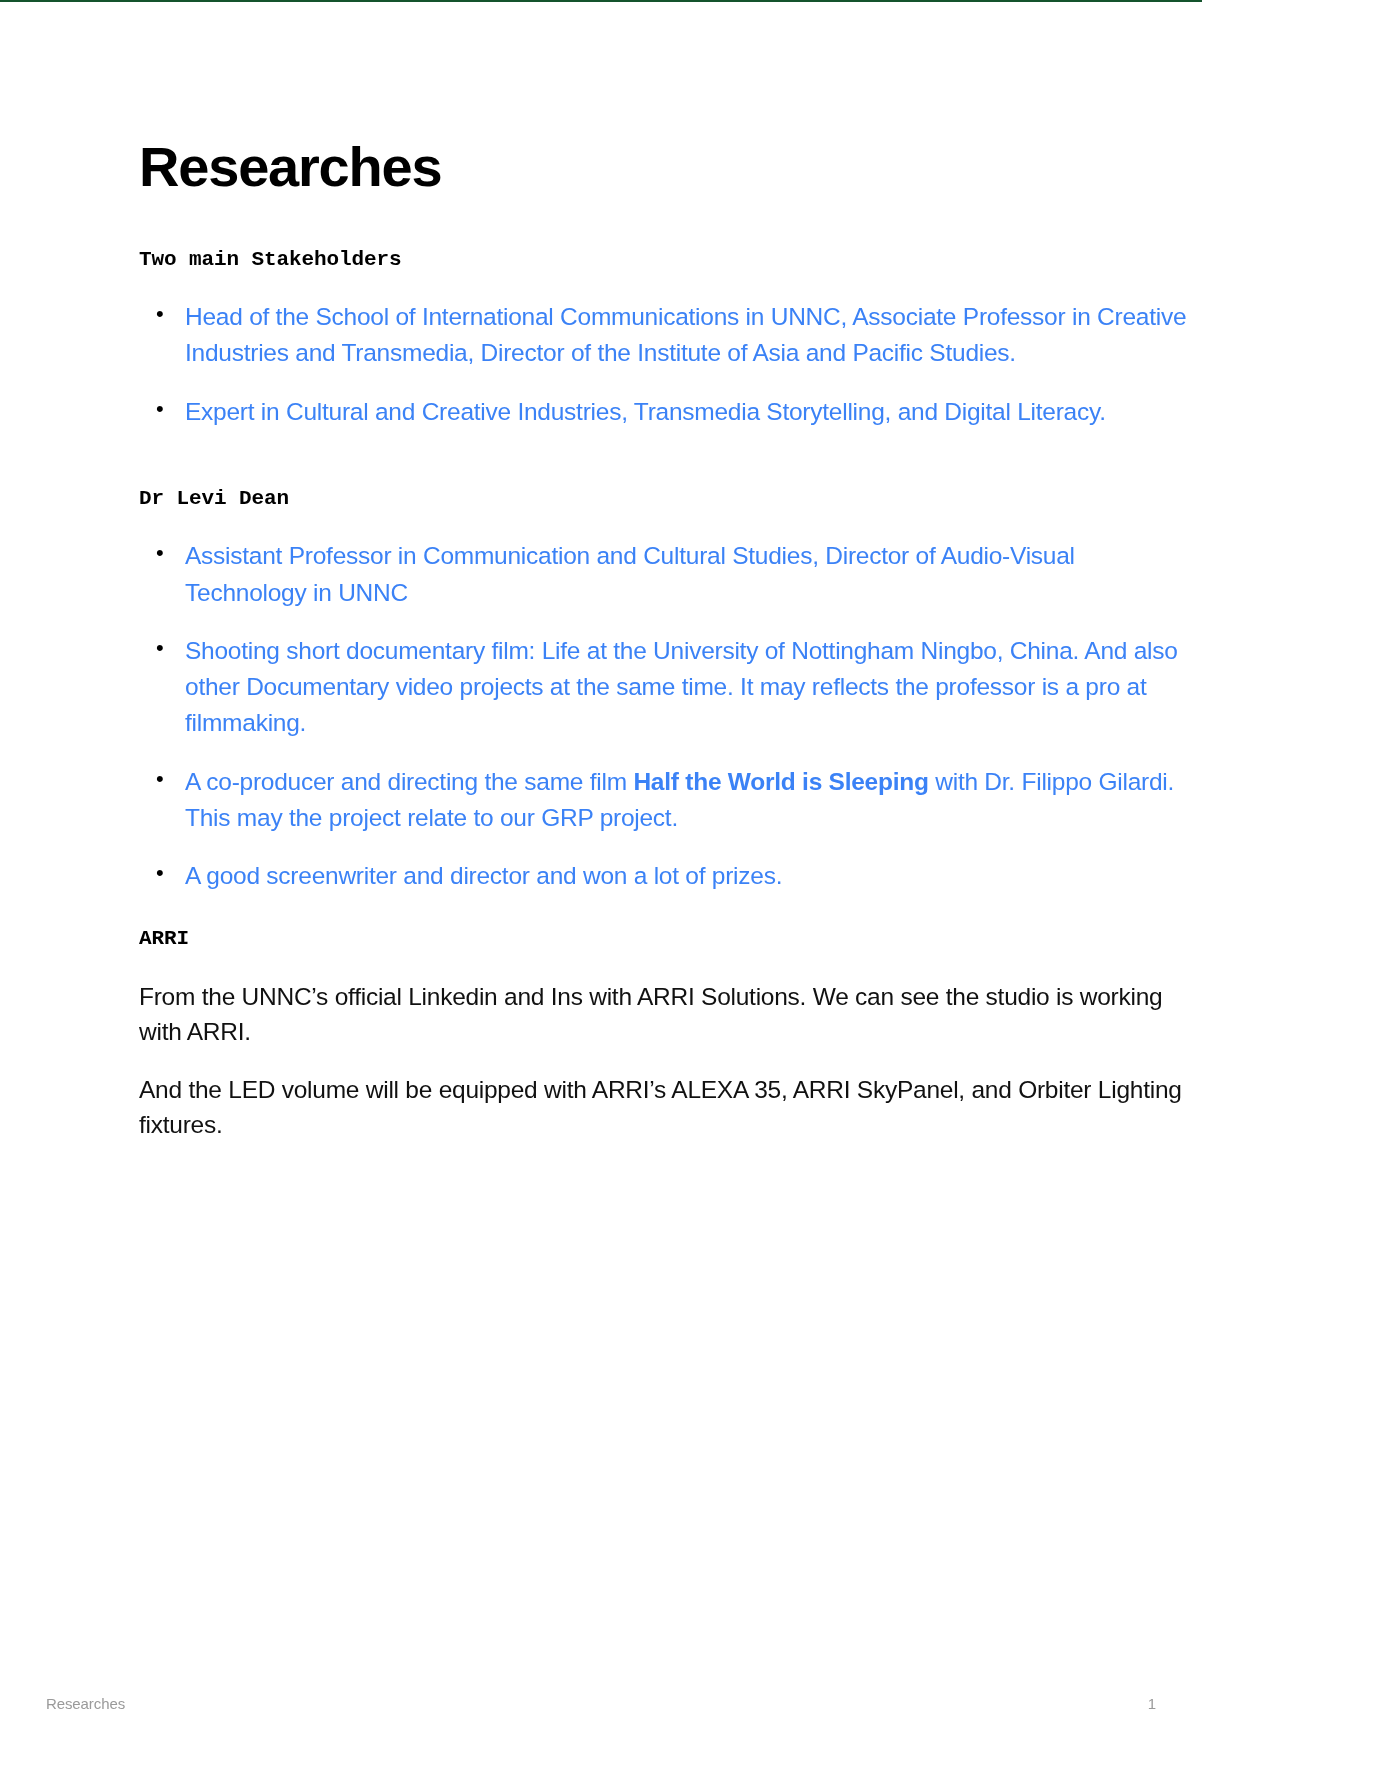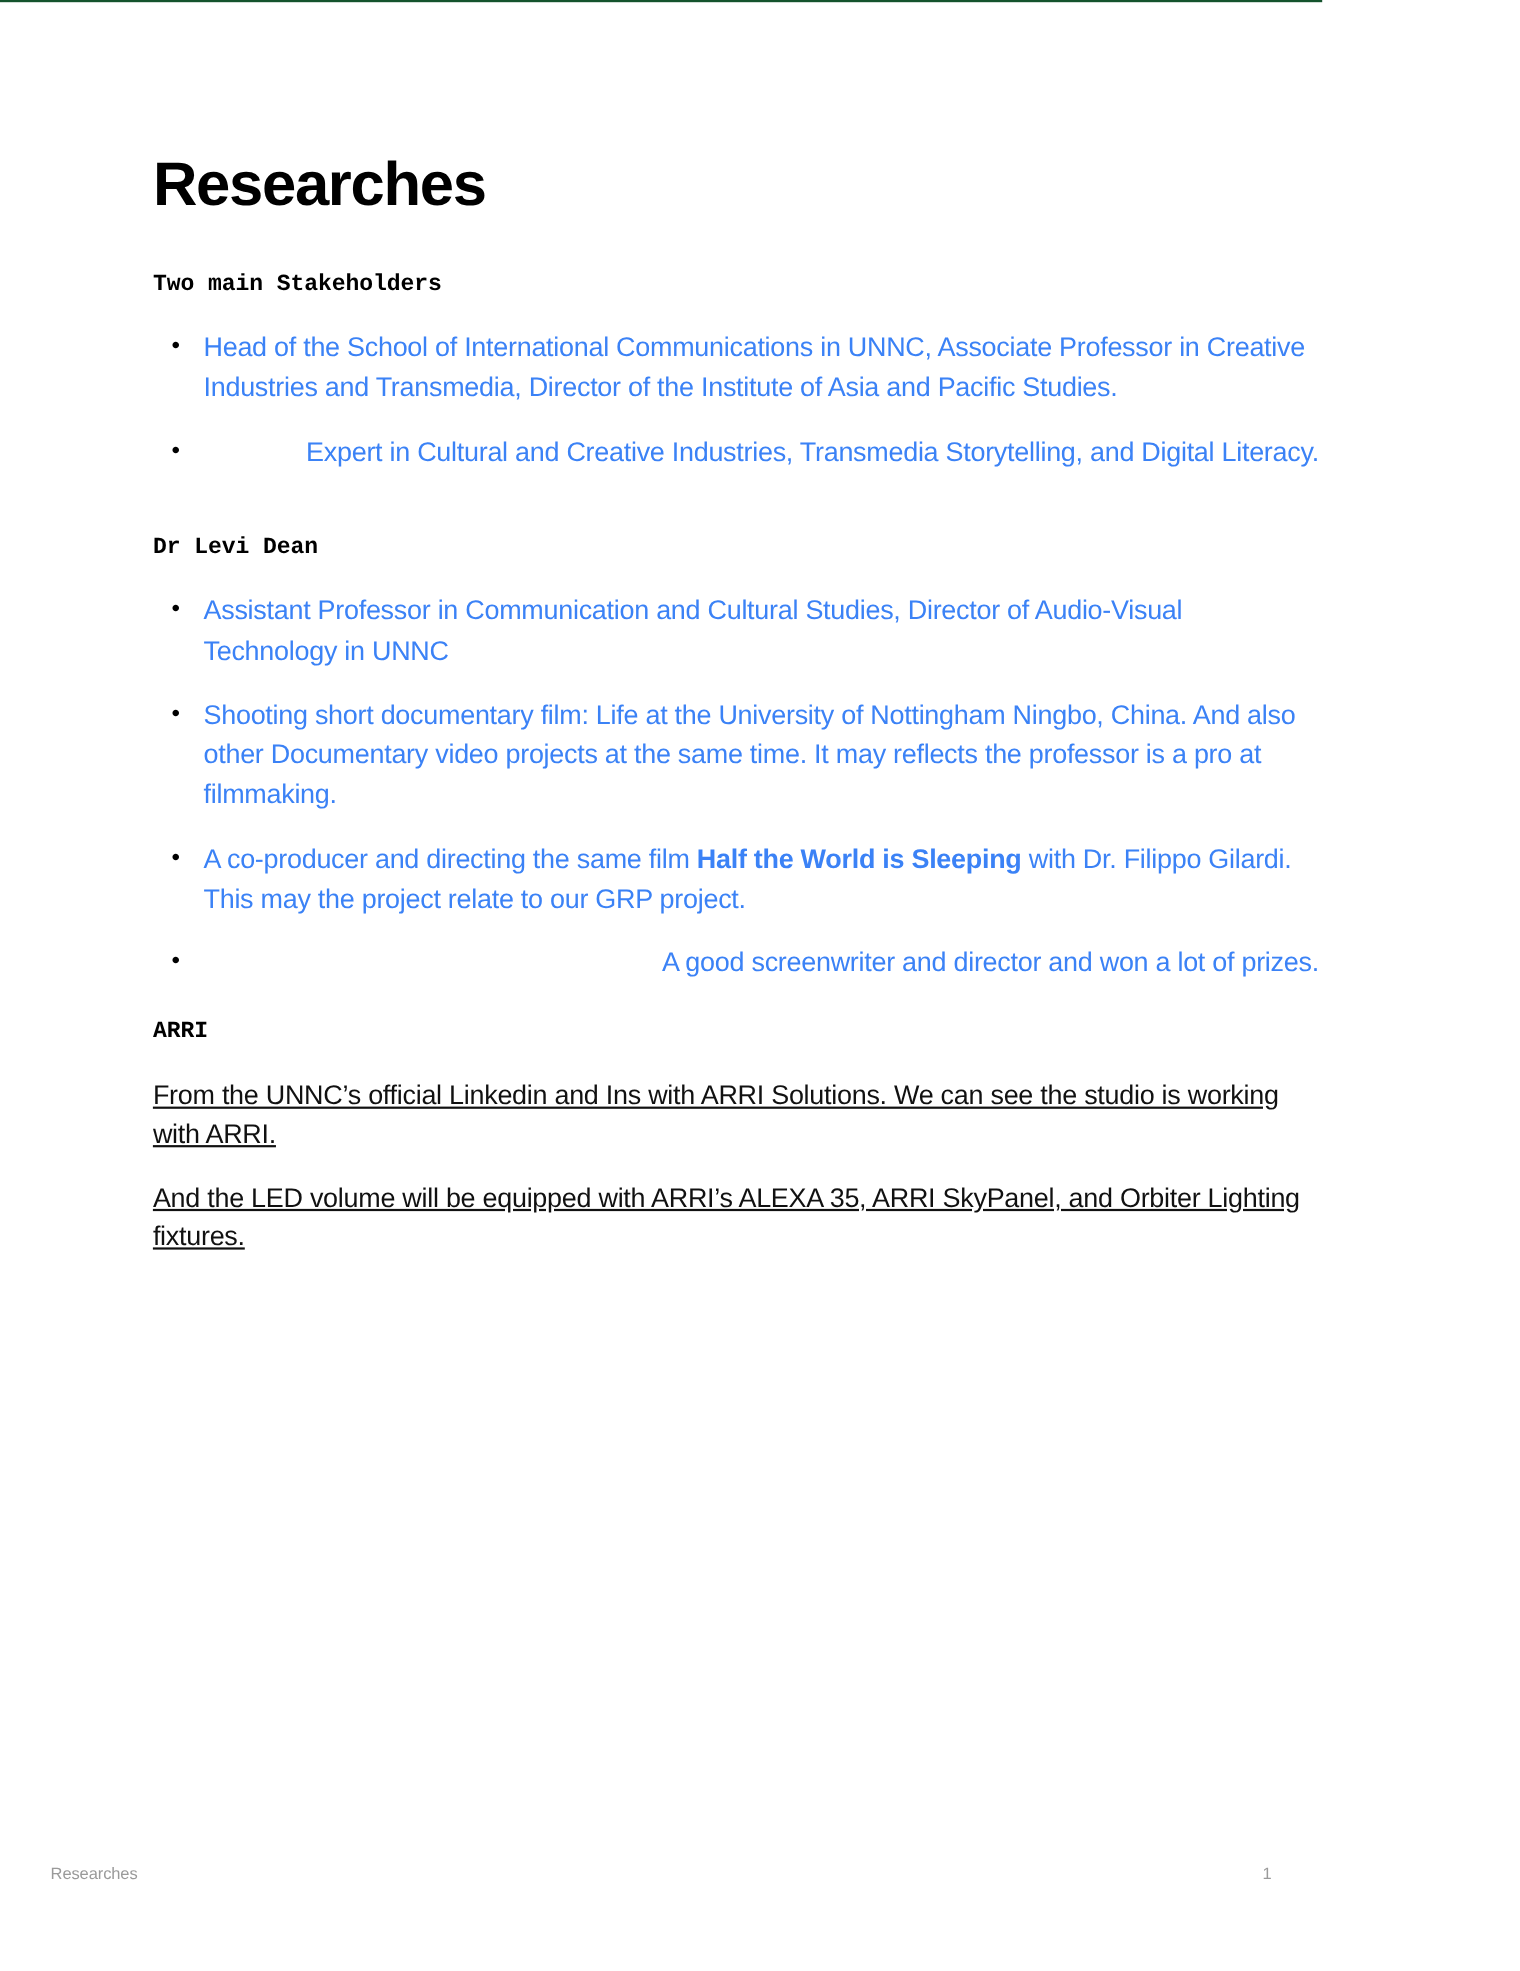--- a/index.html
+++ b/index.html
@@ -60,38 +60,37 @@
   }
   ul.bullets li {
     position: relative;
     padding-left: 46px;
     font-size: 24.5px;
     line-height: 1.48;
     margin-bottom: 22px;
     letter-spacing: -0.25px;
     color: #3b82f6;
   }
-  ul.bullets li:last-child { margin-bottom: 0; text-align: right; }
+  ul.bullets li:last-child { margin-bottom: 0; }
   ul.bullets li::before {
     content: "\2022";
     position: absolute;
     left: 17px;
     top: -1px;
     font-size: 22px;
     line-height: 1.48;
     color: #000;
   }
 
   p.para {
     font-size: 24.5px;
     line-height: 1.45;
     margin: 0 0 22px 0;
     letter-spacing: -0.25px;
     color: #111;
-    text-decoration: underline;
   }
 
   .spacer-sm { height: 42px; }
   .spacer-md { height: 30px; }
   .spacer-lg { height: 54px; }
 
   b, strong { font-weight: 700; }
 
   .footer {
     position: absolute;

